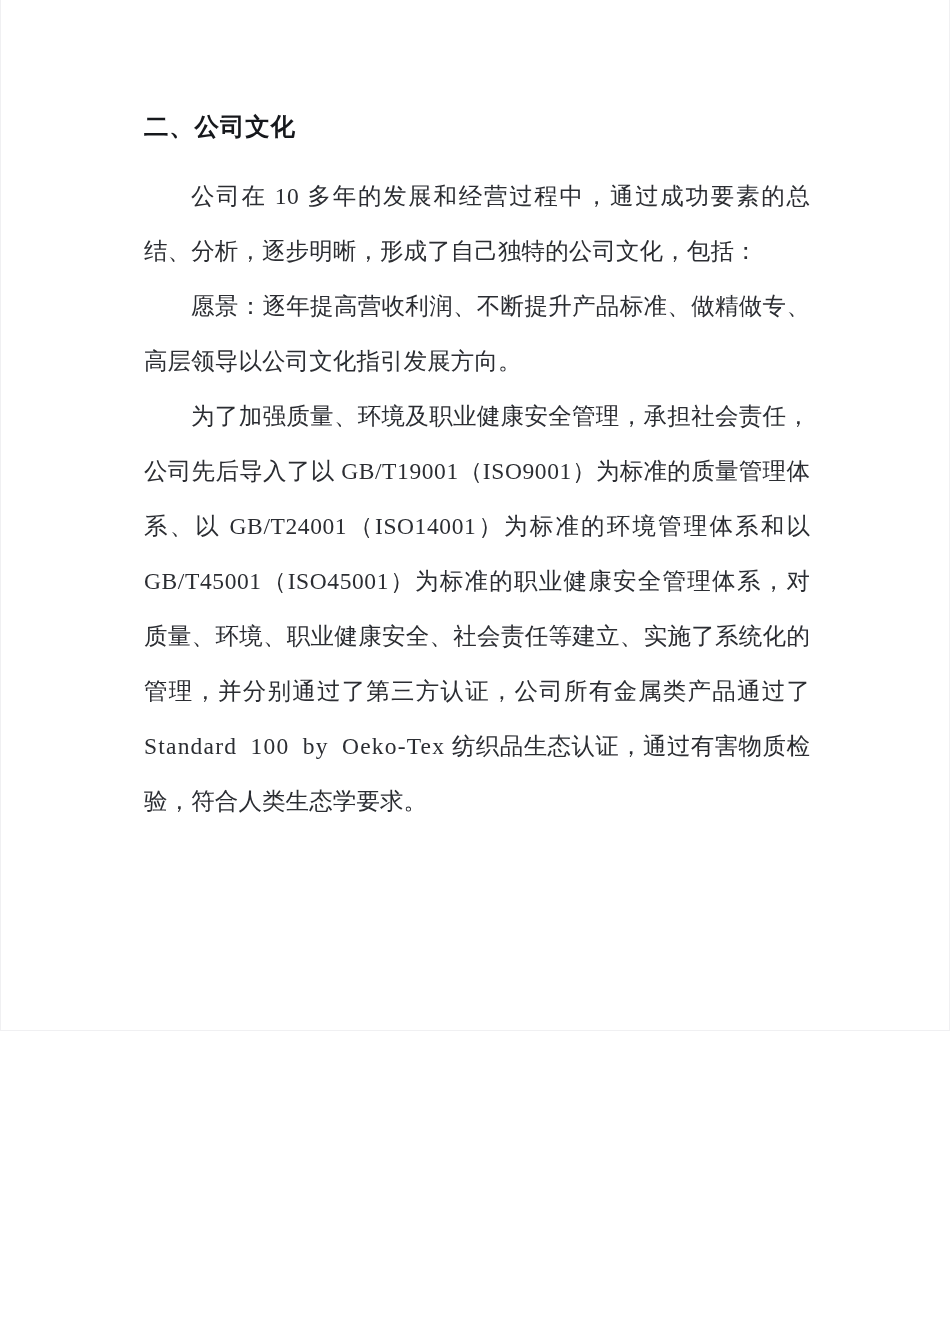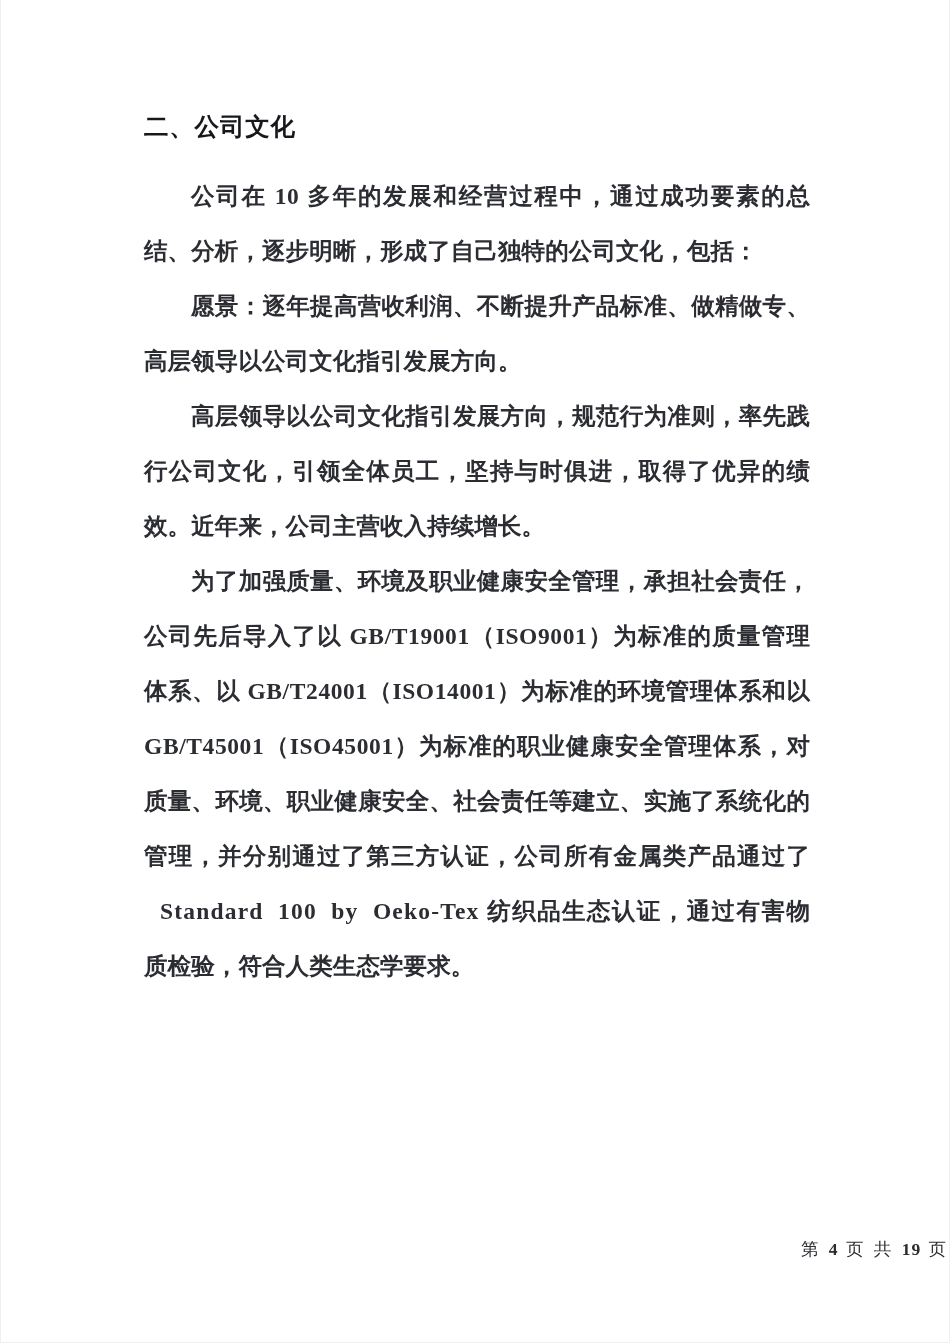--- a/index.html
+++ b/index.html
@@ -12,21 +12,21 @@
     width: 950px;
     height: 1343px;
     overflow: hidden;
     font-family: "Liberation Serif", "DejaVu Serif", serif;
   }
 
   .page {
     position: relative;
     box-sizing: border-box;
     width: 950px;
-    height: 1343px;
+    height: 1031px;
     background: #ffffff;
     border: 1px solid #f0f0f2;
     border-top: none;
     overflow: hidden;
   }
 
   .page-body {
     position: absolute;
     left: 143px;
     top: 112px;
@@ -50,37 +50,35 @@
     font-family: "Liberation Serif", "DejaVu Serif", serif;
     font-size: 23.5px;
     line-height: 55px;
     color: #2b2d32;
     text-align: justify;
     text-justify: inter-ideograph;
     margin: 0 0 0 0;
     text-indent: 2em;
     letter-spacing: 0.1px;
     word-spacing: 0.5px;
-    font-weight: bold;
   }
 
   .para + .para {
     margin-top: 0px;
   }
 
   
   .latin {
     font-family: "Liberation Serif", "DejaVu Serif", serif;
     letter-spacing: 0.6px;
   }
   .latin-wide {
     font-family: "Liberation Serif", "DejaVu Serif", serif;
     letter-spacing: 1.2px;
     word-spacing: 6px;
-    margin-left: 16px;
   }
 
   
   .page-footer {
     position: absolute;
     left: 0;
     right: 0;
     top: 1237px;
     text-align: right;
     font-family: "Liberation Serif", "DejaVu Serif", serif;
@@ -102,21 +100,20 @@
 
     <h1 class="section-heading">二、公司文化</h1>
 
     <p class="para">公司在 <span class="latin">10</span> 多年的发展和经营过程中，通过成功要素的总结、分析，逐步明晰，形成了自己独特的公司文化，包括：</p>
 
     <p class="para">愿景：逐年提高营收利润、不断提升产品标准、做精做专、高层领导以公司文化指引发展方向。</p>
 
 
 
 
-    <p class="para">高层领导以公司文化指引发展方向，规范行为准则，率先践行公司文化，引领全体员工，坚持与时俱进，取得了优异的绩效。近年来，公司主营收入持续增长。</p>
 
     <p class="para">为了加强质量、环境及职业健康安全管理，承担社会责任，公司先后导入了以 <span class="latin">GB/T19001</span>（<span class="latin">ISO9001</span>）为标准的质量管理体系、以 <span class="latin">GB/T24001</span>（<span class="latin">ISO14001</span>）为标准的环境管理体系和以 <span class="latin">GB/T45001</span>（<span class="latin">ISO45001</span>）为标准的职业健康安全管理体系，对质量、环境、职业健康安全、社会责任等建立、实施了系统化的管理，并分别通过了第三方认证，公司所有金属类产品通过了 <span class="latin-wide">Standard 100 by Oeko-Tex</span> 纺织品生态认证，通过有害物质检验，符合人类生态学要求。</p>
 
   </div>
 
   <div class="page-footer">
     <span>第</span>
     <span class="num">4</span>
     <span>页 共</span>
     <span class="num">19</span>

